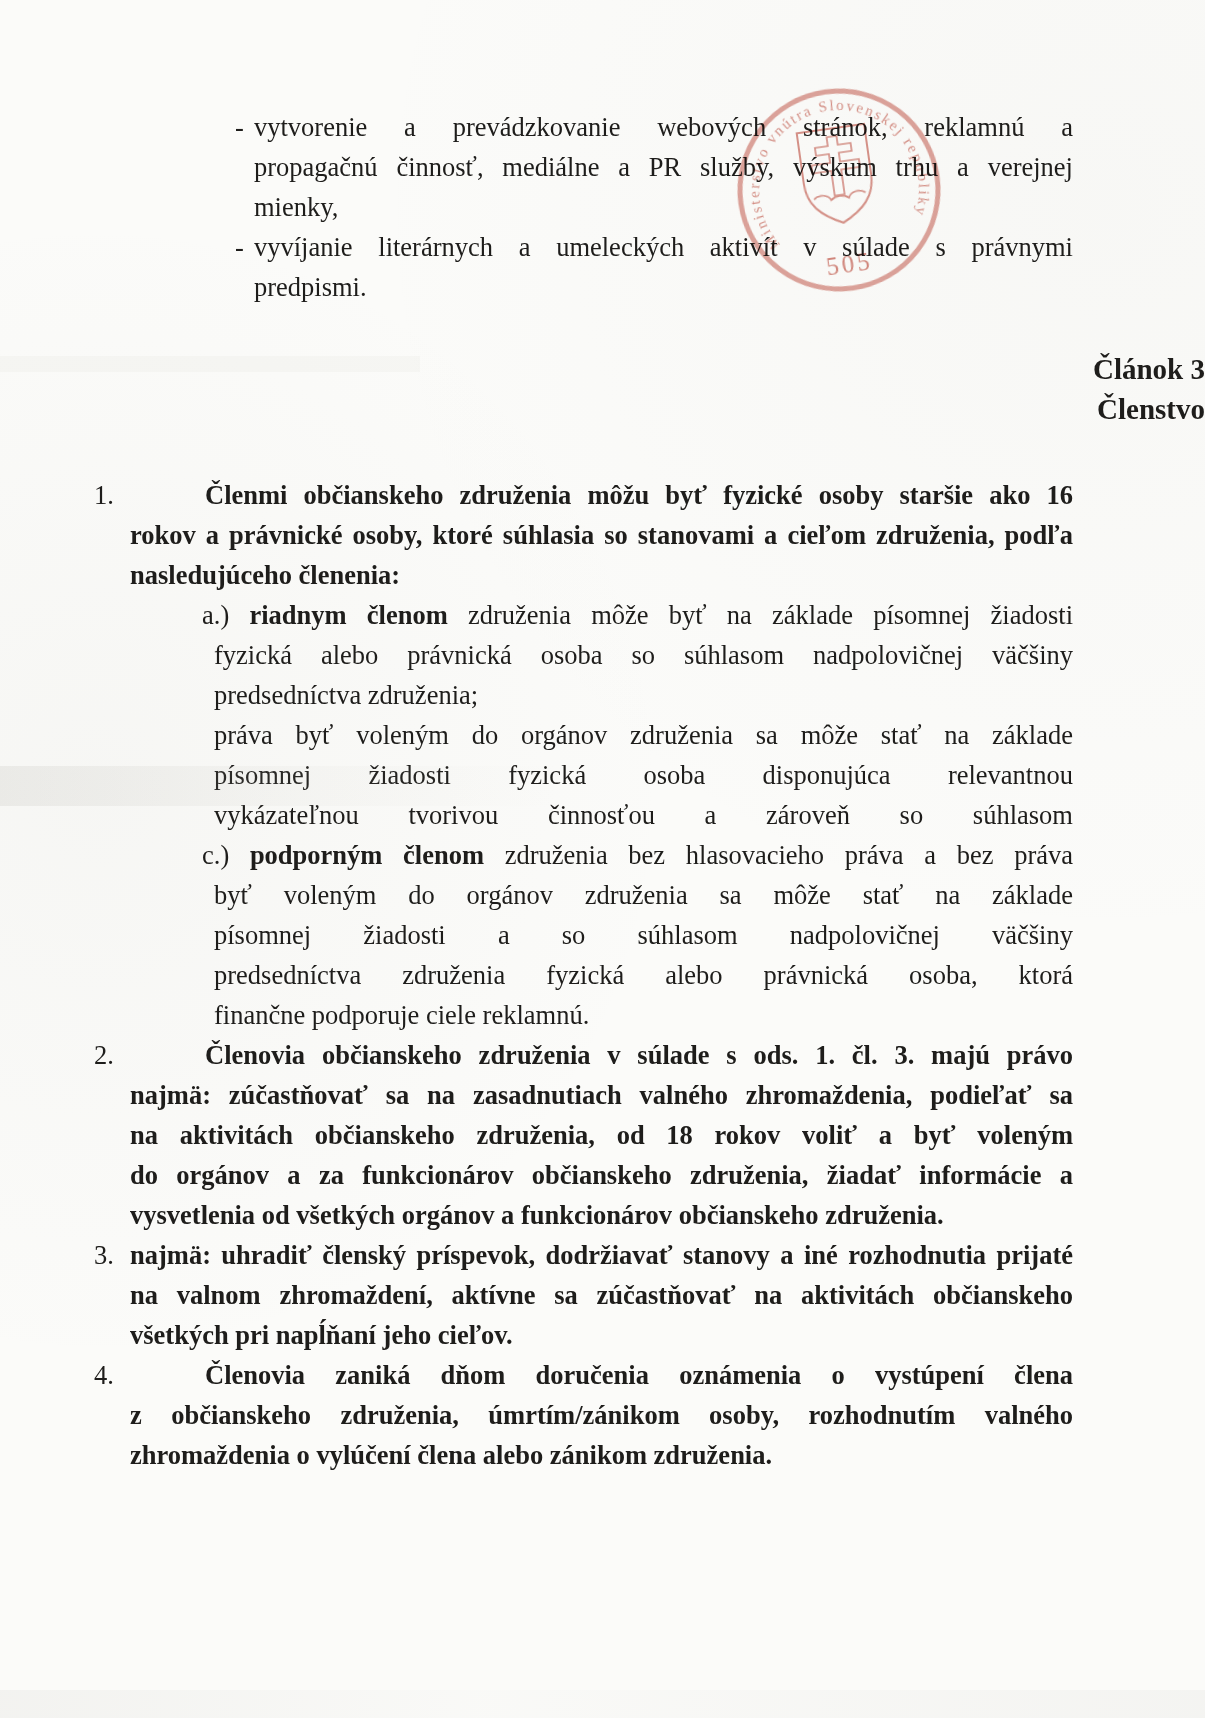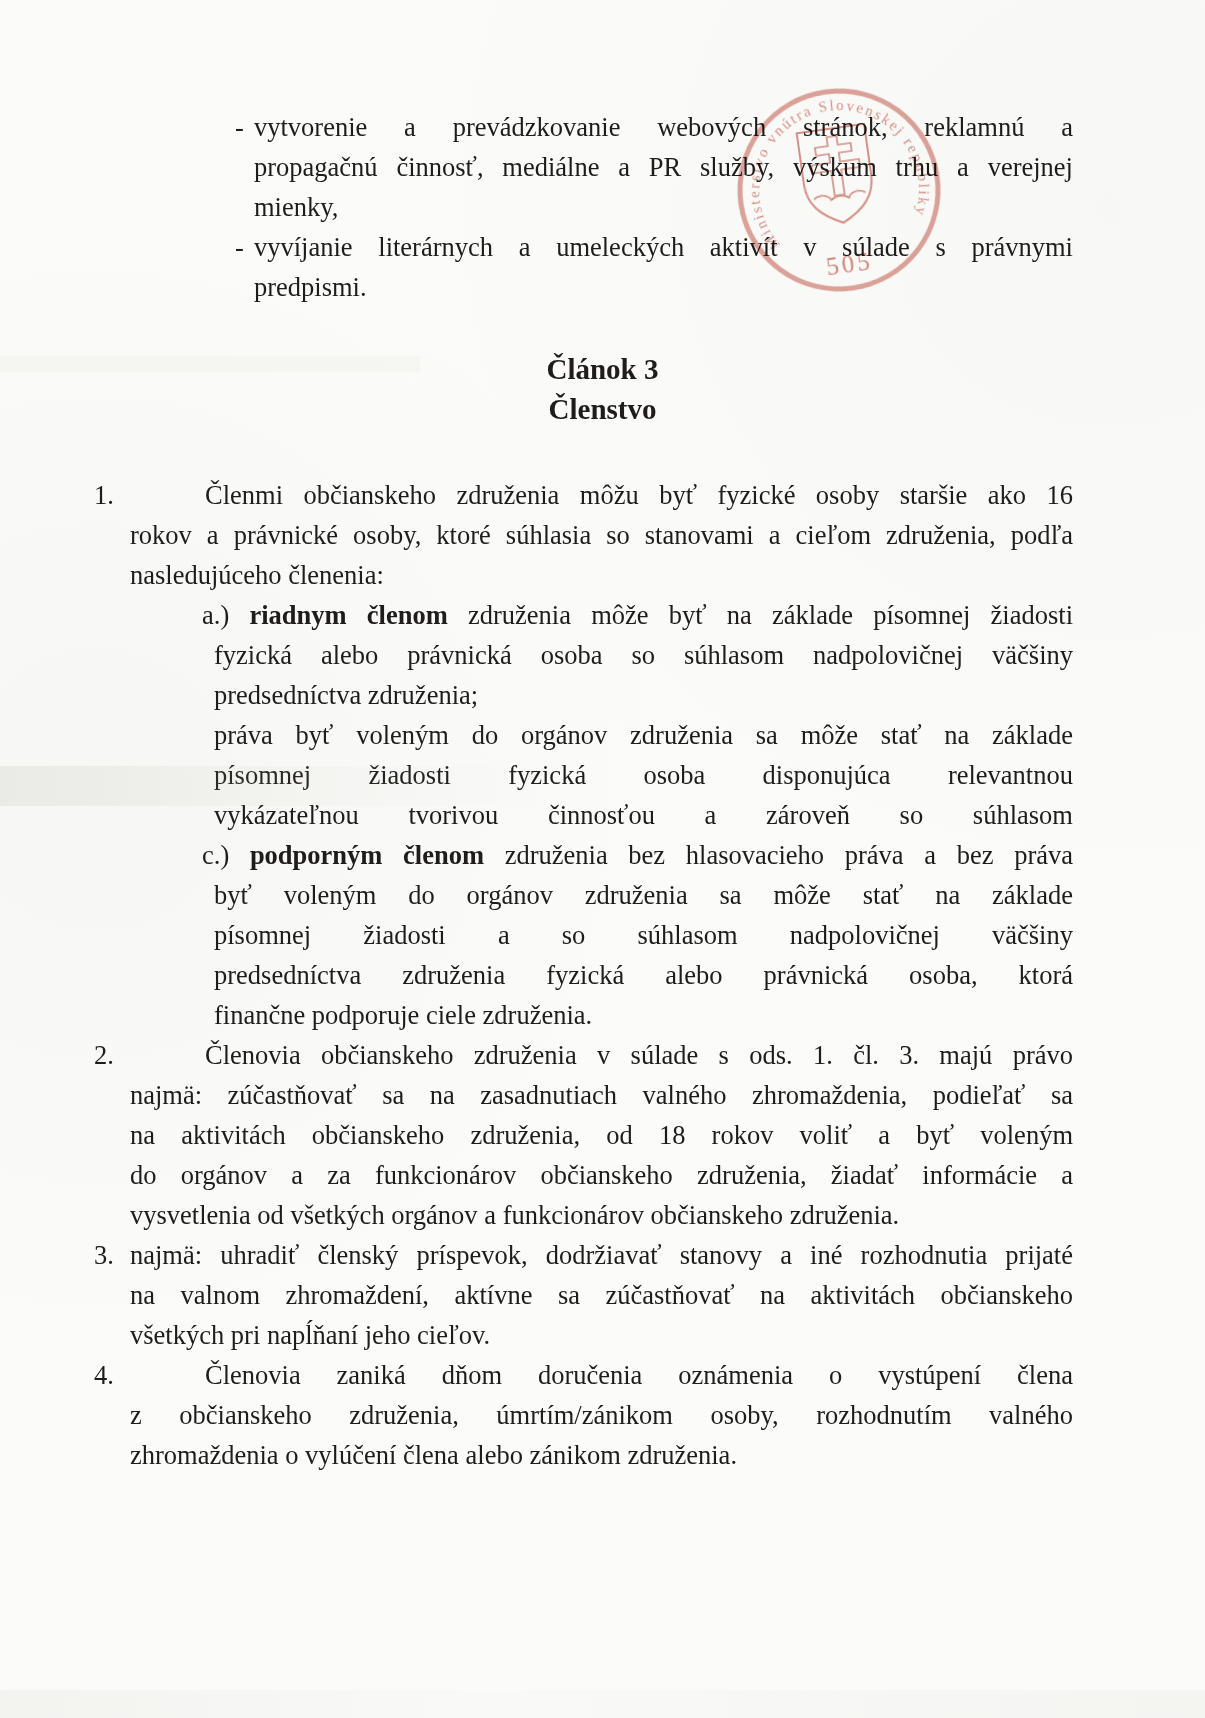--- a/index.html
+++ b/index.html
@@ -16,27 +16,27 @@
       radial-gradient(circle at 8% 46%, rgba(160,160,150,.05), transparent 40%),
       radial-gradient(circle at 92% 12%, rgba(160,160,150,.04), transparent 40%);
   }
   .line{ text-align:justify; text-align-last:justify; }
   .line.end{ text-align-last:left; }
 
   .bullets{ position:absolute; left:235px; top:107px; width:838px; z-index:2; }
   .bullet-item{ position:relative; padding-left:19px; }
   .dash{ position:absolute; left:0; top:0; }
 
-  .heading{ position:absolute; left:0; top:349px; width:1205px; text-align:center;
+  .heading{ position:absolute; left:0; top:349px; width:1205px; text-align:right;
             font-weight:bold; font-size:29px; line-height:40px; z-index:2; }
 
   .content{ position:absolute; left:94px; top:475px; width:979px; z-index:2; }
   .para{ position:relative; }
   .num{ position:absolute; left:0; top:0; }
-  .line.pl{ margin-left:36px; }
+  .line.pl{ margin-left:36px;font-weight:bold; }
   .line.pl.first{ margin-left:111px; }
   .line.sl{ margin-left:120px; }
   .line.sl.first{ margin-left:108px; }
   .marker{ font-weight:normal; }
 
   .stamp{
     position:absolute; left:733px; top:84px; width:212px; height:212px; z-index:3;
     mix-blend-mode:multiply; opacity:.82; filter:blur(.3px);
     transform:rotate(-8deg);
   }
@@ -83,21 +83,21 @@
         <div class="line sl first"><span class="marker">a.) </span><b>riadnym členom</b> združenia môže byť na základe písomnej žiadosti</div>
         <div class="line sl">fyzická alebo právnická osoba so súhlasom nadpolovičnej väčšiny</div>
         <div class="line sl end">predsedníctva združenia;</div>
         <div class="line sl">práva byť voleným do orgánov združenia sa môže stať na základe</div>
         <div class="line sl">písomnej žiadosti fyzická osoba disponujúca relevantnou</div>
         <div class="line sl">vykázateľnou tvorivou činnosťou a zároveň so súhlasom</div>
         <div class="line sl first"><span class="marker">c.) </span><b>podporným členom</b> združenia bez hlasovacieho práva a bez práva</div>
         <div class="line sl">byť voleným do orgánov združenia sa môže stať na základe</div>
         <div class="line sl">písomnej žiadosti a so súhlasom nadpolovičnej väčšiny</div>
         <div class="line sl">predsedníctva združenia fyzická alebo právnická osoba, ktorá</div>
-        <div class="line sl end">finančne podporuje ciele združenia.</div>
+        <div class="line sl end">finančne podporuje ciele reklamnú.</div>
       </div>
       <div class="para">
         <span class="num">2.</span>
         <div class="line pl first">Členovia občianskeho združenia v súlade s ods. 1. čl. 3. majú právo</div>
         <div class="line pl">najmä: zúčastňovať sa na zasadnutiach valného zhromaždenia, podieľať sa</div>
         <div class="line pl">na aktivitách občianskeho združenia, od 18 rokov voliť a byť voleným</div>
         <div class="line pl">do orgánov a za funkcionárov občianskeho združenia, žiadať informácie a</div>
         <div class="line pl end">vysvetlenia od všetkých orgánov a funkcionárov občianskeho združenia.</div>
       </div>
       <div class="para">

